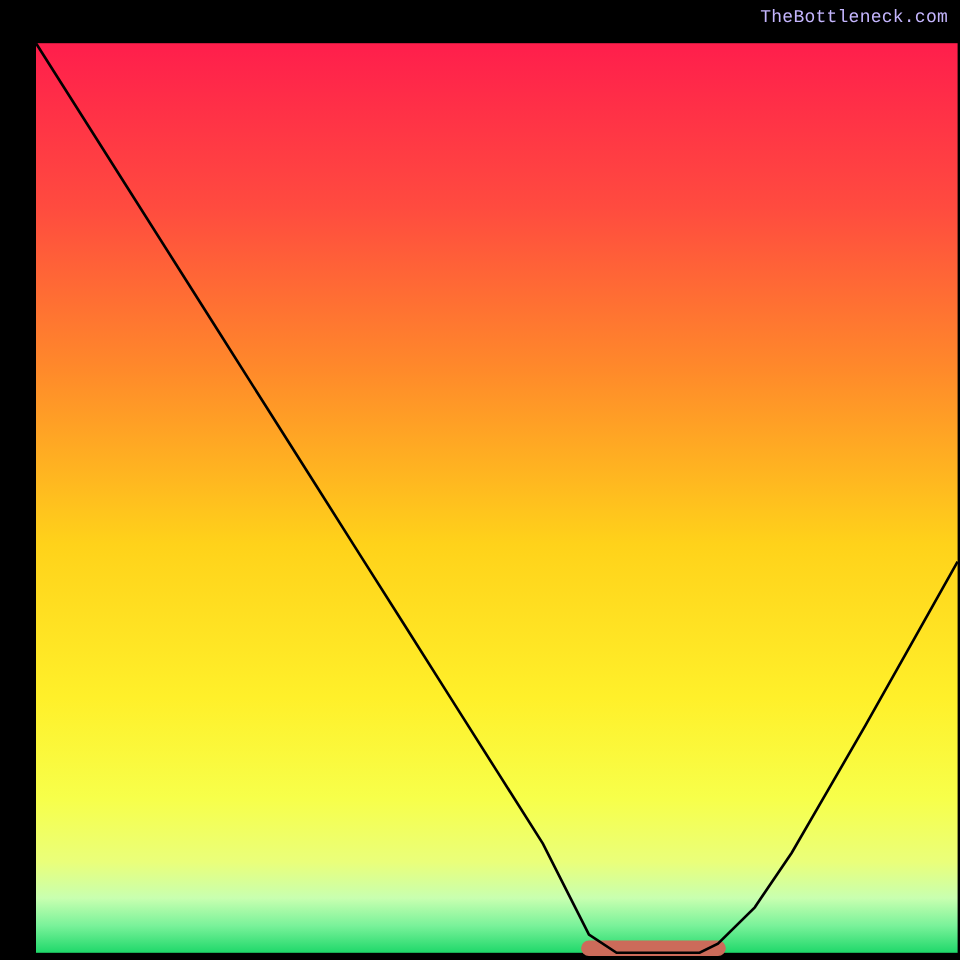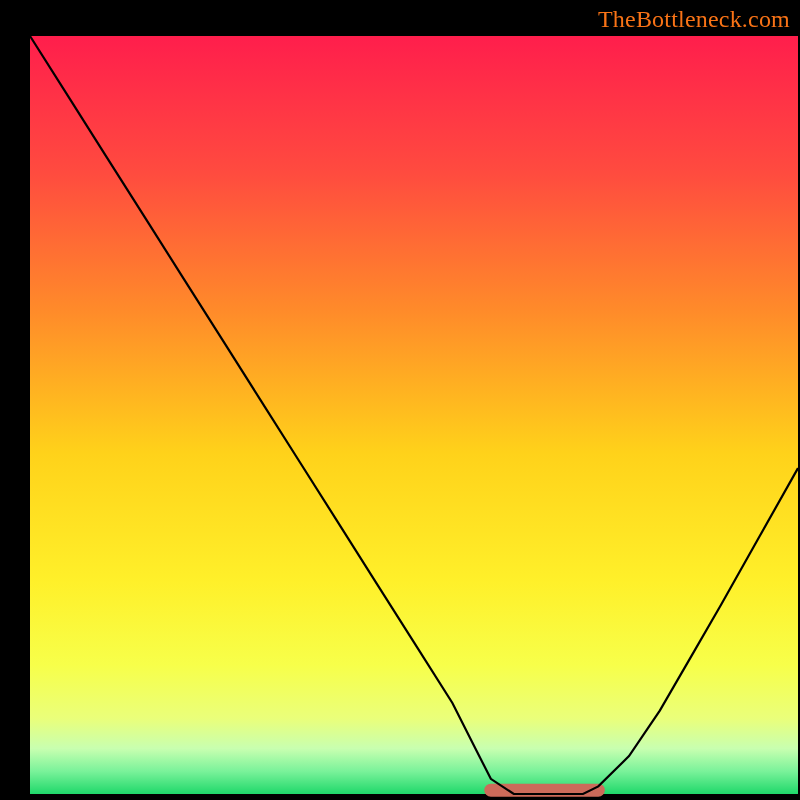--- a/index.html
+++ b/index.html
@@ -15,23 +15,23 @@
     position: absolute;
     left: 0;
     top: 0;
     width: 800px;
     height: 800px;
   }
   .attribution {
     position: absolute;
     top: 6px;
     right: 10px;
-    color: #f97316;
-    font-size: 24px;
-    font-family: Liberation Serif, serif;
+    color: #c4b5fd;
+    font-size: 15px;
+    font-family: Liberation Mono, monospace;
     letter-spacing: 0.2px;
   }
 </style>
 </head>
 <body>
 
 <div class="canvas-wrap">
   <svg id="chart-svg" width="800" height="800" viewBox="0 0 800 800">
     <defs>
       <linearGradient id="bg-grad" x1="0" y1="0" x2="0" y2="1">

